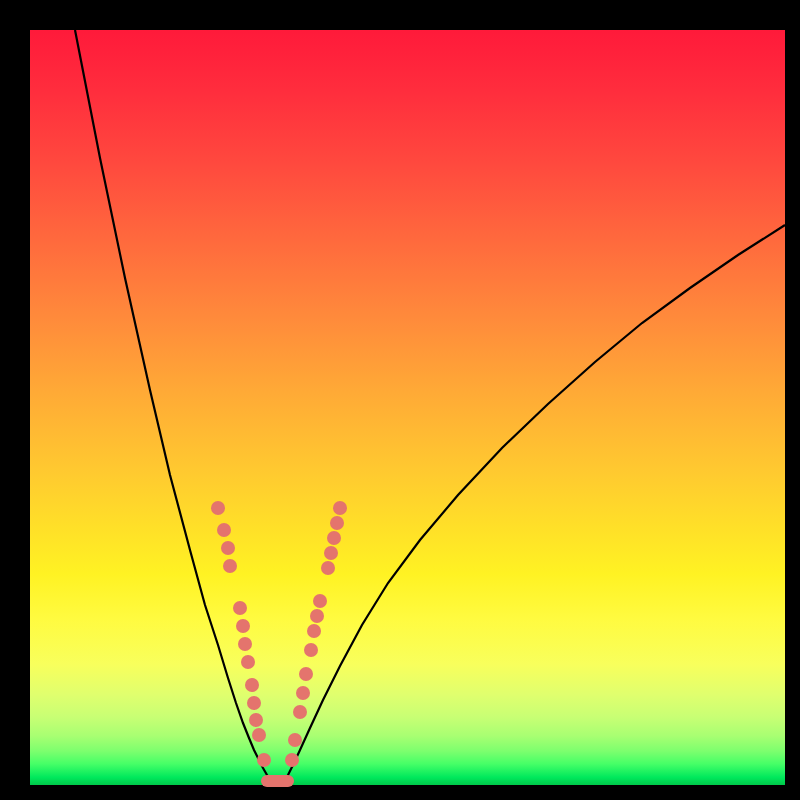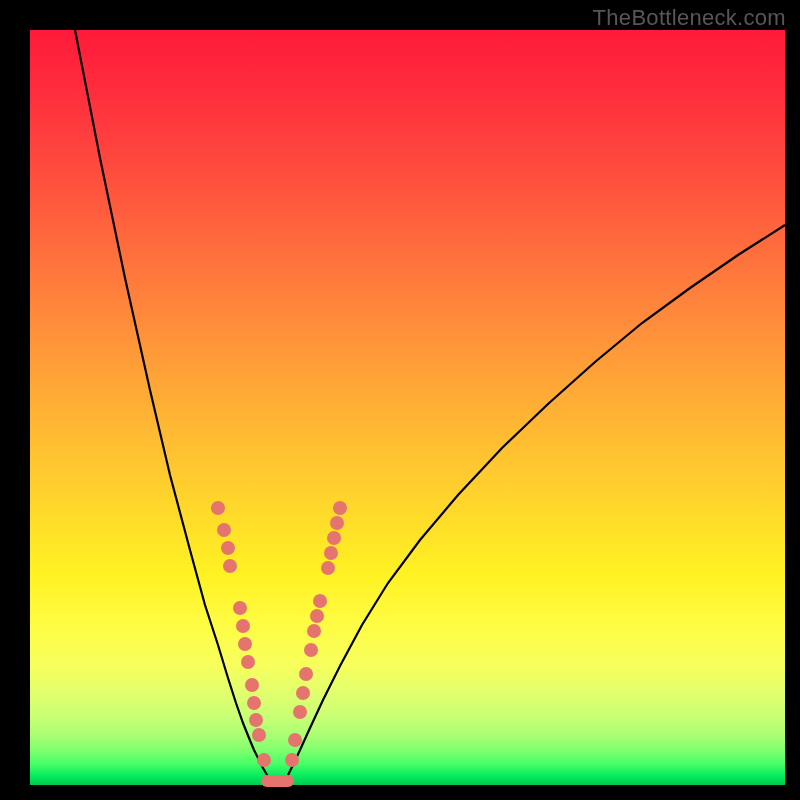--- a/index.html
+++ b/index.html
@@ -78,21 +78,20 @@
     stroke: #e4746d;
     stroke-width: 12;
     stroke-linecap: round;
   }
 </style>
 </head>
 <body>
 
 <div class="frame">
 
-  <div class="watermark">TheBottleneck.com</div>
 
   <div class="plot-area">
     <svg class="curve" viewBox="0 0 755 755">
       <path id="left-branch" class="curve-path" d="M 45 0 L 70 128 L 95 248 L 120 360 L 140 445 L 160 520 L 175 575 L 188 615 L 198 648 L 206 673 L 213 693 L 219 708 L 224 720 L 229 730 L 233 738 L 237 745 L 240 750"></path>
       <path id="right-branch" class="curve-path" d="M 255 750 L 258 745 L 263 735 L 270 720 L 280 698 L 293 670 L 310 636 L 332 595 L 358 553 L 390 510 L 428 465 L 472 418 L 518 374 L 565 332 L 612 293 L 660 258 L 708 225 L 755 195"></path>
       <path id="vertex-bar" class="vertex-bar" d="M 237 751 L 258 751"></path>
       <g id="dots-left">
           <circle cx="188" cy="478" r="7" class="dot"></circle>
           <circle cx="194" cy="500" r="7" class="dot"></circle>
           <circle cx="198" cy="518" r="7" class="dot"></circle>

